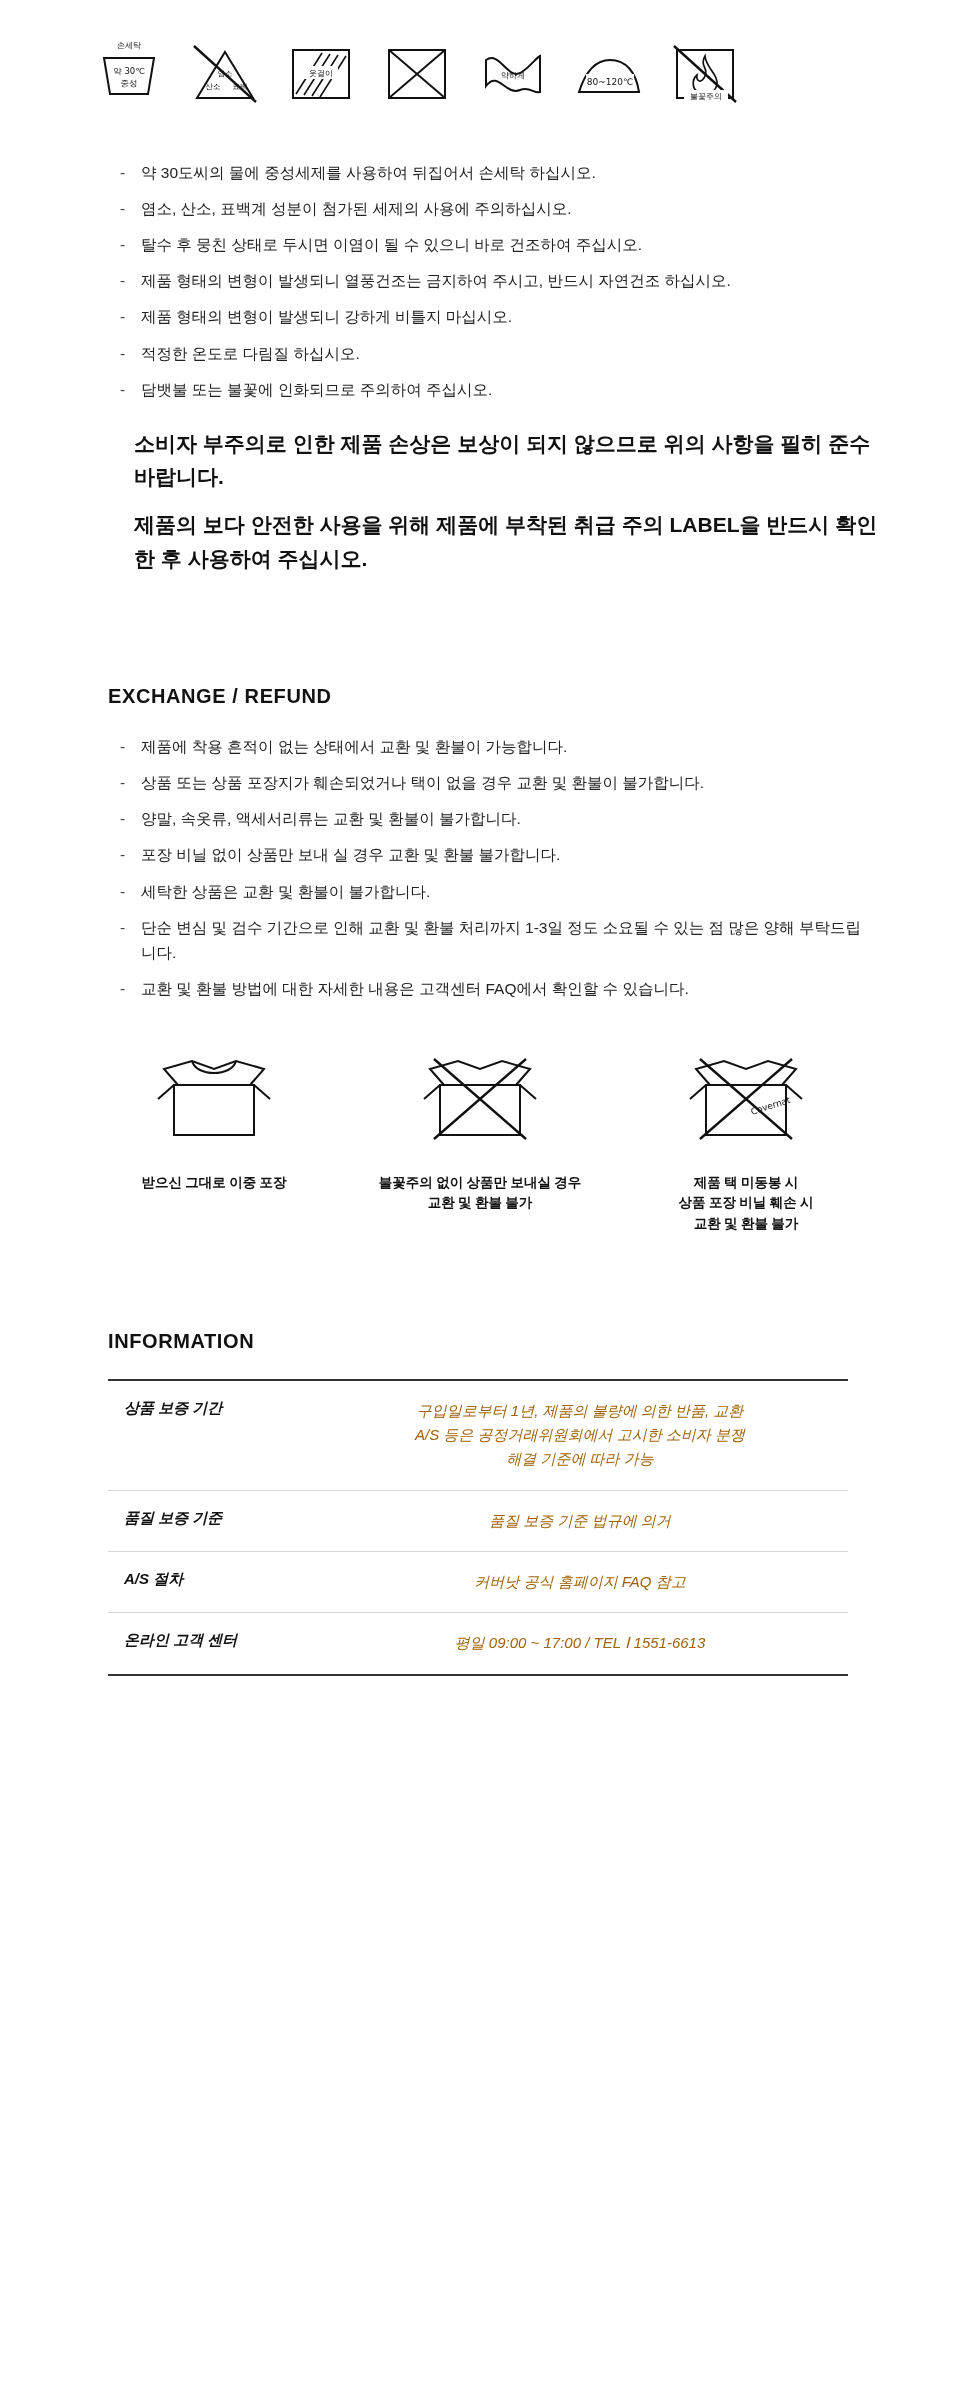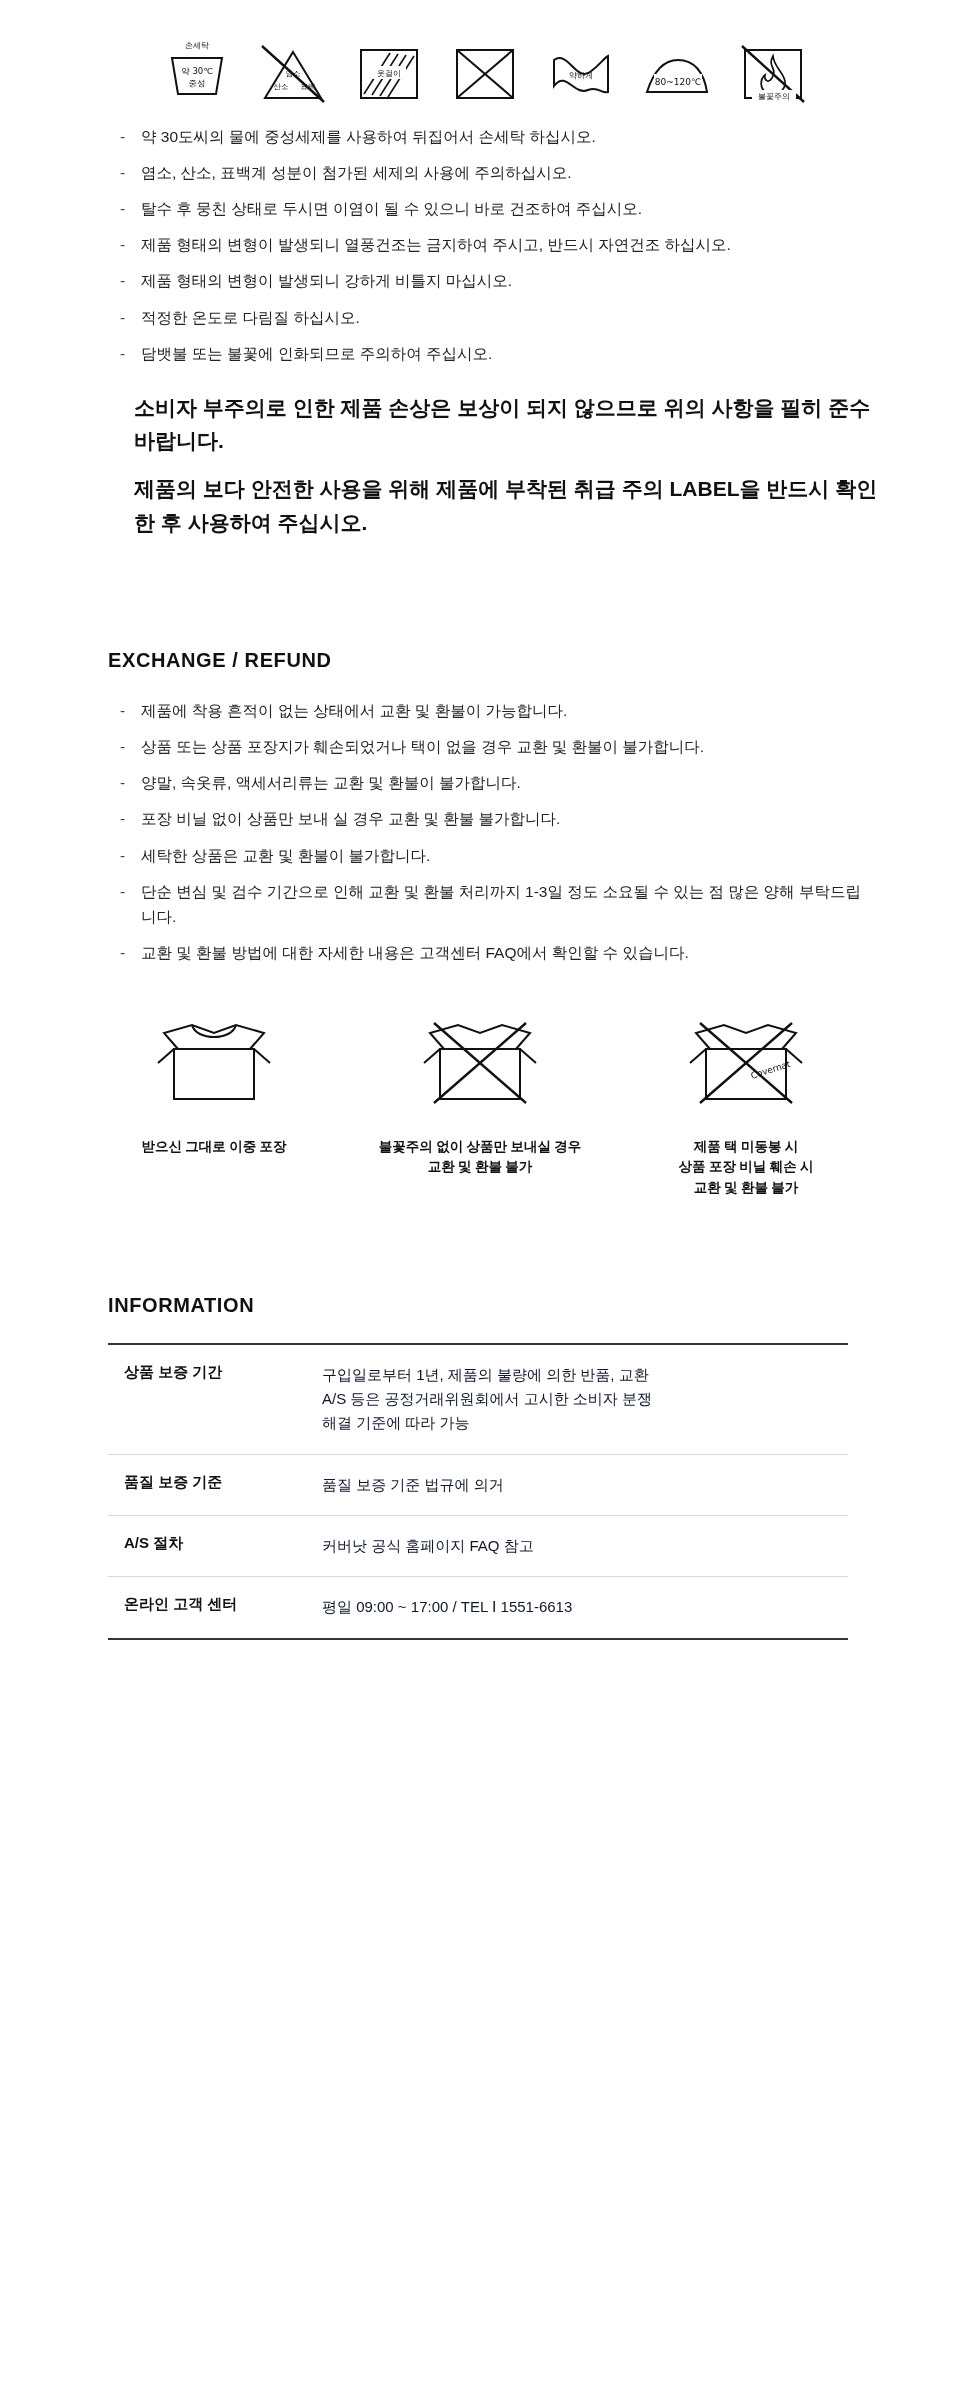--- a/index.html
+++ b/index.html
@@ -32,24 +32,23 @@
     font-size: 20px;
     font-weight: bold;
     letter-spacing: 0.6px;
     color: #111;
     margin: 0 0 26px 28px;
   }
 
   
   .wash-icons {
     display: flex;
-    justify-content: center;
     align-items: flex-end;
     gap: 18px;
-    margin: 0 0 16px 0;
+    margin: 0 0 52px 0;
     padding-left: 10px;
   }
   .wash-icon {
     width: 78px;
     height: 72px;
     position: relative;
     flex: 0 0 auto;
   }
   .wash-icon svg { display: block; width: 100%; height: 100%; }
 
@@ -112,40 +111,42 @@
     color: #111;
     white-space: pre-line;
     font-family: Liberation Serif, serif;
   }
 
   
   .info-table {
     width: 740px;
     margin: 22px 0 0 28px;
     border-collapse: collapse;
+    font-style: italic;
   }
   .info-table tr { border-bottom: 1px solid #d8d8d8; }
   .info-table tr.first { border-top: 2px solid #333; }
   .info-table tr:last-child { border-bottom: 2px solid #333; }
   .info-table th {
     width: 210px;
     text-align: left;
     vertical-align: top;
     font-size: 15px;
     font-weight: bold;
     color: #111;
     padding: 18px 10px 18px 16px;
   }
   .info-table td {
     font-size: 15px;
     line-height: 1.62;
-    color: #0f172a;
+    color: #a16207;
     padding: 18px 10px 18px 4px;
     vertical-align: top;
     white-space: pre-line;
+    text-align: center;
   }
   .bottom-pad { height: 120px; }
 </style>
 </head>
 <body>
 
 <div class="page">
   <div class="content">
 
 

